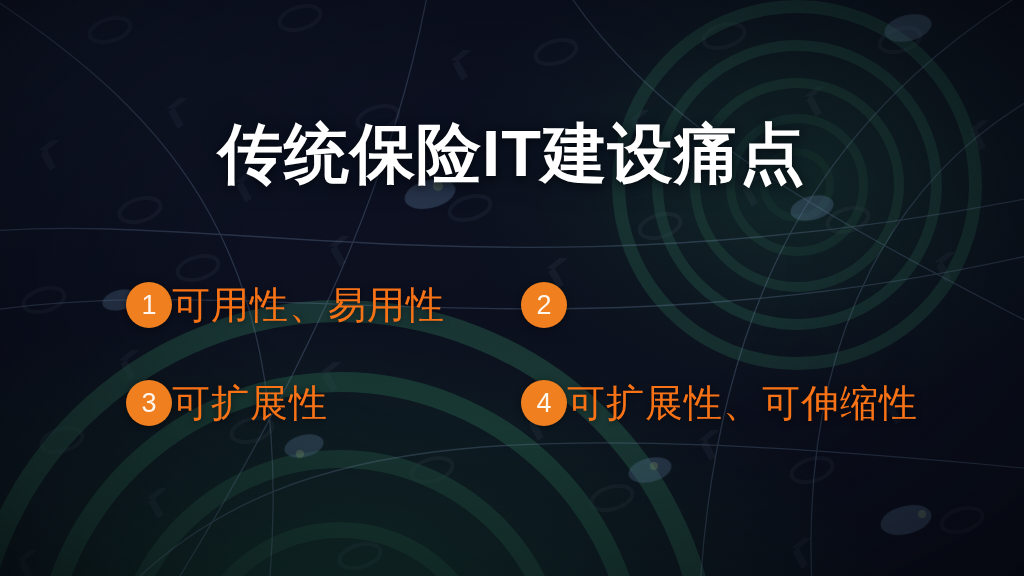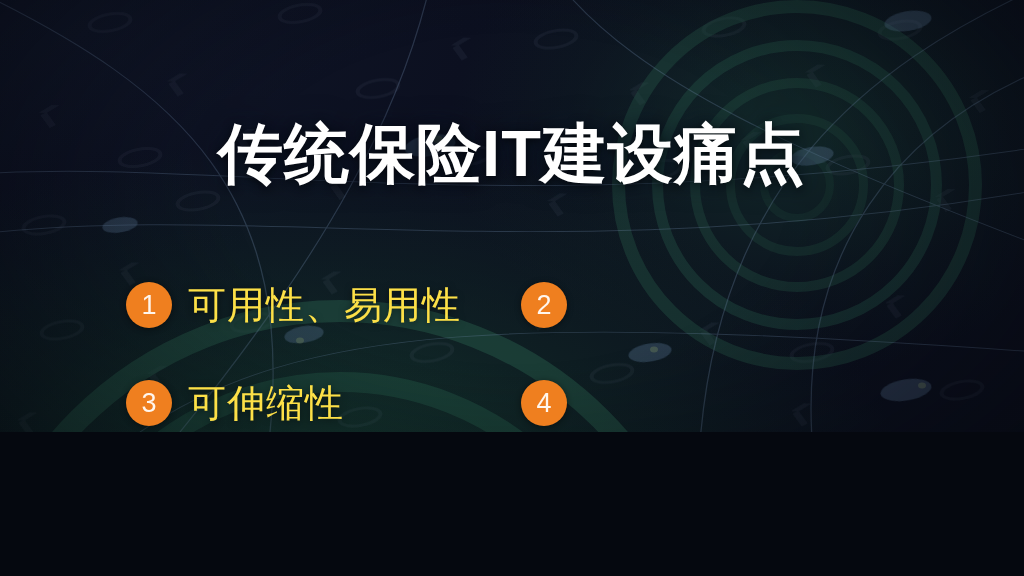--- a/index.html
+++ b/index.html
@@ -7,21 +7,21 @@
     padding: 0;
     background: #05080f;
   }
   body {
     font-family: "Liberation Sans", "DejaVu Sans", sans-serif;
   }
 
   #slide {
     position: relative;
     width: 1024px;
-    height: 432px;
+    height: 576px;
     overflow: hidden;
     background: #0d1120;
   }
 
   
   .bg-layer {
     position: absolute;
     inset: 0;
     pointer-events: none;
   }
@@ -122,22 +122,21 @@
     background: #ef7f1f;
     color: #fff6ee;
     font-size: 27px;
     font-weight: normal;
     line-height: 46px;
     text-align: center;
     box-shadow: 0 1px 6px rgba(0,0,0,0.45);
   }
 
   .point-label {
-    margin-left: 16px;
-    color: #fde047;
+    color: #f97316;
     font-size: 38px;
     font-weight: normal;
     line-height: 46px;
     letter-spacing: 1px;
     white-space: nowrap;
     text-shadow: 0 1px 7px rgba(0,0,0,0.55);
   }
 </style>
 </head>
 <body>
@@ -264,22 +263,23 @@
           <div class="point-label">可用性、易用性</div>
         </div>
         <div class="point col-2">
           <div class="badge">2</div>
         </div>
       </div>
 
       <div class="points-row">
         <div class="point col-1">
           <div class="badge">3</div>
-          <div class="point-label">可伸缩性</div>
+          <div class="point-label">可扩展性</div>
         </div>
         <div class="point col-2">
           <div class="badge">4</div>
+          <div class="point-label">可扩展性、可伸缩性</div>
         </div>
       </div>
 
     </div>
   </div>
 </div>
 
 </body></html>

